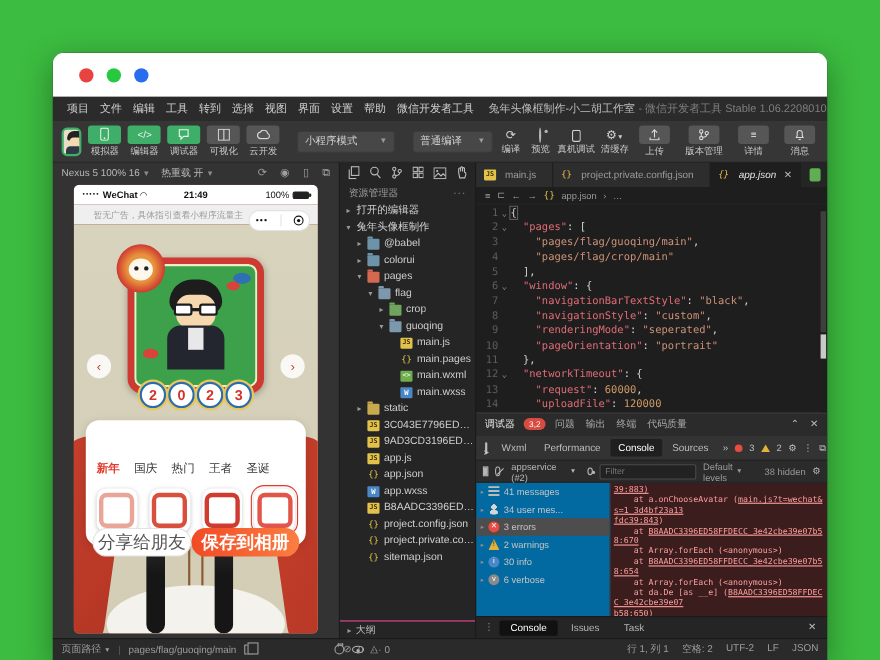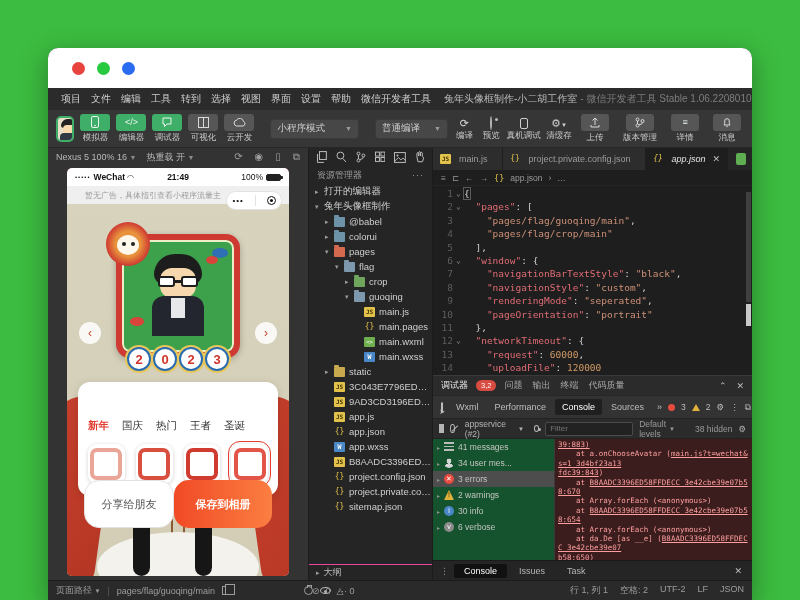--- a/index.html
+++ b/index.html
@@ -111,21 +111,21 @@
   .thumb { width:40px; height:40px; border-radius:9px; background:#fff; box-shadow:0 1px 4px rgba(0,0,0,.18); display:flex; align-items:center; justify-content:center; }
   .thumb-inner { width:32px; height:32px; border-radius:7px; background:#fff; }
   .thumb.t1 .thumb-inner { border:4px solid #e8a598; }
   .thumb.t2 .thumb-inner { border:4px solid #d94f3d; }
   .thumb.t3 .thumb-inner { border:4px solid #cf3b2f; }
   .thumb.t4 .thumb-inner { border:4px solid #e25548; }
   .thumb.sel { outline:1.5px solid #e23c2e; outline-offset:2px; }
 
   
   .pbtns { position:absolute; left:11px; right:11px; top:276px; display:flex; justify-content:space-between; padding:0 6px; }
-  .pbtn { height:48px; border-radius:15px; font-size:11px; display:flex; align-items:center; justify-content:center; }
+  .pbtn { height:26px; border-radius:15px; font-size:16px; display:flex; align-items:center; justify-content:center; }
   .pbtn.share { width:92px; background:#fff; color:#555; border:1px solid #e2e2e2; }
   .pbtn.save { width:100px; background:linear-gradient(90deg,#f14a26,#fb7e41); color:#fff; font-weight:bold; }
 
   
   .act-strip { height:18px; display:flex; align-items:center; gap:9px; padding:0 7px; color:#bdbdbd; }
   .expl-head { height:18px; display:flex; align-items:center; padding:0 8px; color:#9d9d9d; font-size:9px; }
   .expl-head .more { margin-left:auto; letter-spacing:1px; }
   .tree { flex:1; overflow:hidden; }
   .tree-row { height:15px; display:flex; align-items:center; font-size:9.5px; color:#cfcfcf; white-space:nowrap; padding-left:6px; }
   .tree-row .arrow { width:9px; font-size:7px; color:#9a9a9a; flex:none; }
@@ -187,21 +187,21 @@
   .panel-ic { width:11px; height:9px; border:1px solid #b5b5b5; position:relative; }
   .panel-ic:after { content:""; position:absolute; left:0; top:0; bottom:0; width:3px; background:#b5b5b5; }
   .clear-ic { width:9px; height:9px; border:1.2px solid #b5b5b5; border-radius:50%; position:relative; }
   .clear-ic:after { content:""; position:absolute; left:0; top:3.2px; width:8px; height:1.2px; background:#b5b5b5; transform:rotate(-45deg); }
   .ctx-sel { display:flex; align-items:center; gap:12px; padding:1px 4px; }
   .eye-ic { width:11px; height:7px; border:1px solid #b5b5b5; border-radius:50%; position:relative; }
   .eye-ic:after { content:""; position:absolute; left:3.5px; top:1.5px; width:3px; height:3px; border-radius:50%; background:#b5b5b5; }
   .filter-box { width:88px; height:14px; background:#222; border:1px solid #4a4a4a; border-radius:2px; color:#bbb; font-size:8px; padding:0 4px; font-family:"Liberation Sans",sans-serif; }
   .lvl { display:flex; align-items:center; gap:3px; color:#9a9a9a; }
   .hiddenct { color:#9a9a9a; margin-left:14px; white-space:nowrap; }
-  .dbg-body { flex:1; display:flex; overflow:hidden; background:#14532d; }
+  .dbg-body { flex:1; display:flex; overflow:hidden; background:#0369a1; }
   .csidebar { width:122px; border-right:1px solid #3a3a3a; font-size:8.5px; color:#c5c5c5; }
   .crow { height:16px; display:flex; align-items:center; gap:4px; padding:0 4px; white-space:nowrap; }
   .crow:before { content:"▸"; font-size:6px; color:#8d8d8d; }
   .crow.sel { background:#4d4d4d; }
   .ci { width:10px; height:10px; flex:none; border-radius:50%; font-size:7px; line-height:10px; text-align:center; color:#fff; }
   .ci.list { border-radius:0; background:linear-gradient(#bbb 0 1.5px,transparent 1.5px 3.5px,#bbb 3.5px 5px,transparent 5px 7px,#bbb 7px 8.5px,transparent 8.5px); }
   .ci.user { background:radial-gradient(circle at 50% 30%, #d5d5d5 28%, transparent 30%), radial-gradient(circle at 50% 95%, #d5d5d5 38%, transparent 40%); }
   .ci.err { background:#e84b40; } .ci.err:after { content:"✕"; }
   .ci.warn { background:#e2b13c; border-radius:1px; color:#3a2d00; clip-path:polygon(50% 0,100% 100%,0 100%); } .ci.warn:after{ content:"!"; }
   .ci.info { background:#4a87c7; } .ci.info:after { content:"i"; }

